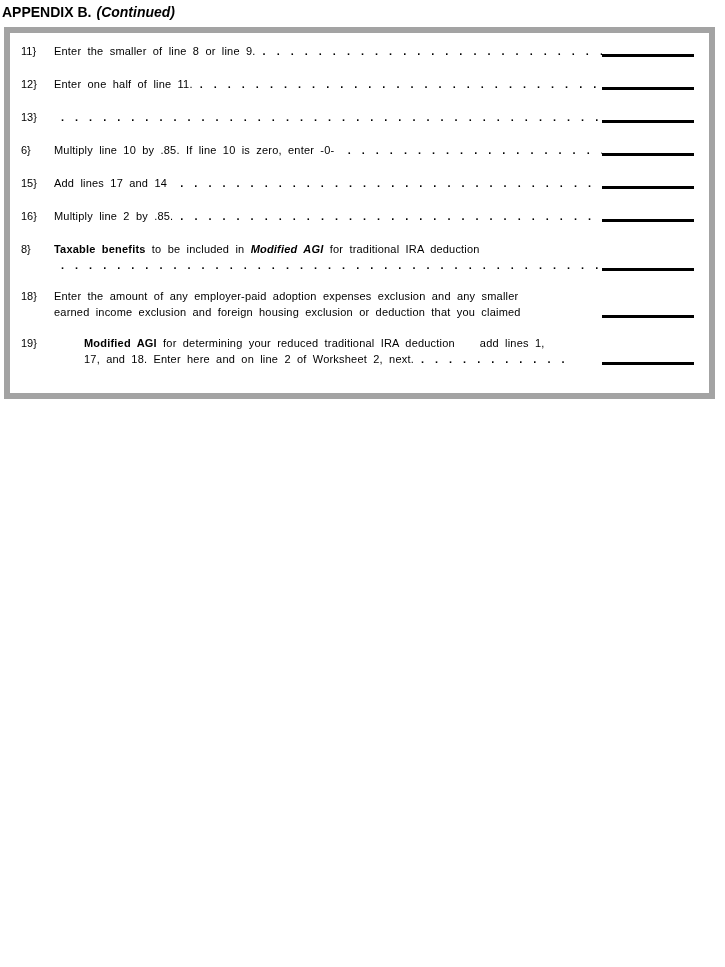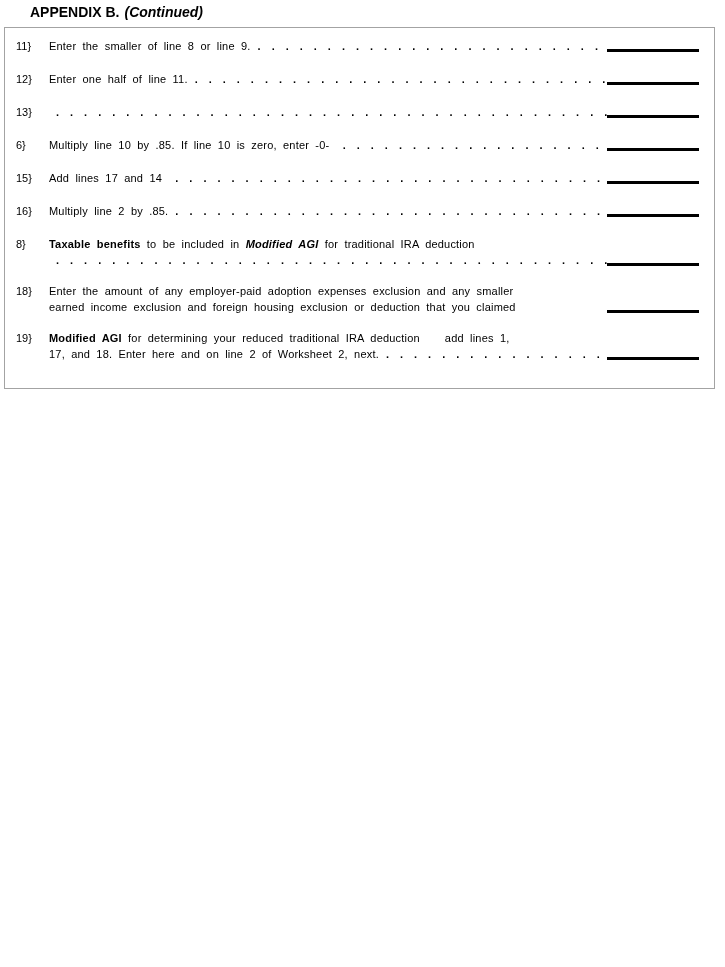--- a/index.html
+++ b/index.html
@@ -11,40 +11,39 @@
     overflow: hidden;
   }
   .page { position: relative; width: 725px; height: 967px; background: #fff; }
 
   .header {
     padding: 3px 8px 0 2px;
     font-size: 14px;
     font-weight: bold;
     line-height: 18px;
     white-space: pre;
-    margin-left: 28px;
   }
   .header .cont { font-style: italic; margin-left: 5px; }
 
   .box {
     margin-left: 4px;
     margin-top: 6px;
     width: 711px;
-    border: 1px solid #a3a3a3;
+    border: 6px solid #a3a3a3;
     padding: 10px 15px 14px 11px;
     background: #fff;
   }
 
   .item {
     display: grid;
     grid-template-columns: 33px 1fr 92px;
     margin-bottom: 17px;
   }
   .item.multi { margin-bottom: 15px; }
-  .item:last-child { margin-bottom: 12px; }
+  .item:last-child { margin-bottom: 12px; gap: 30px; }
 
   .num {
     font-size: 11px;
     line-height: 16px;
     white-space: pre;
   }
 
   .content { min-width: 0; }
   .line {
     display: flex;

